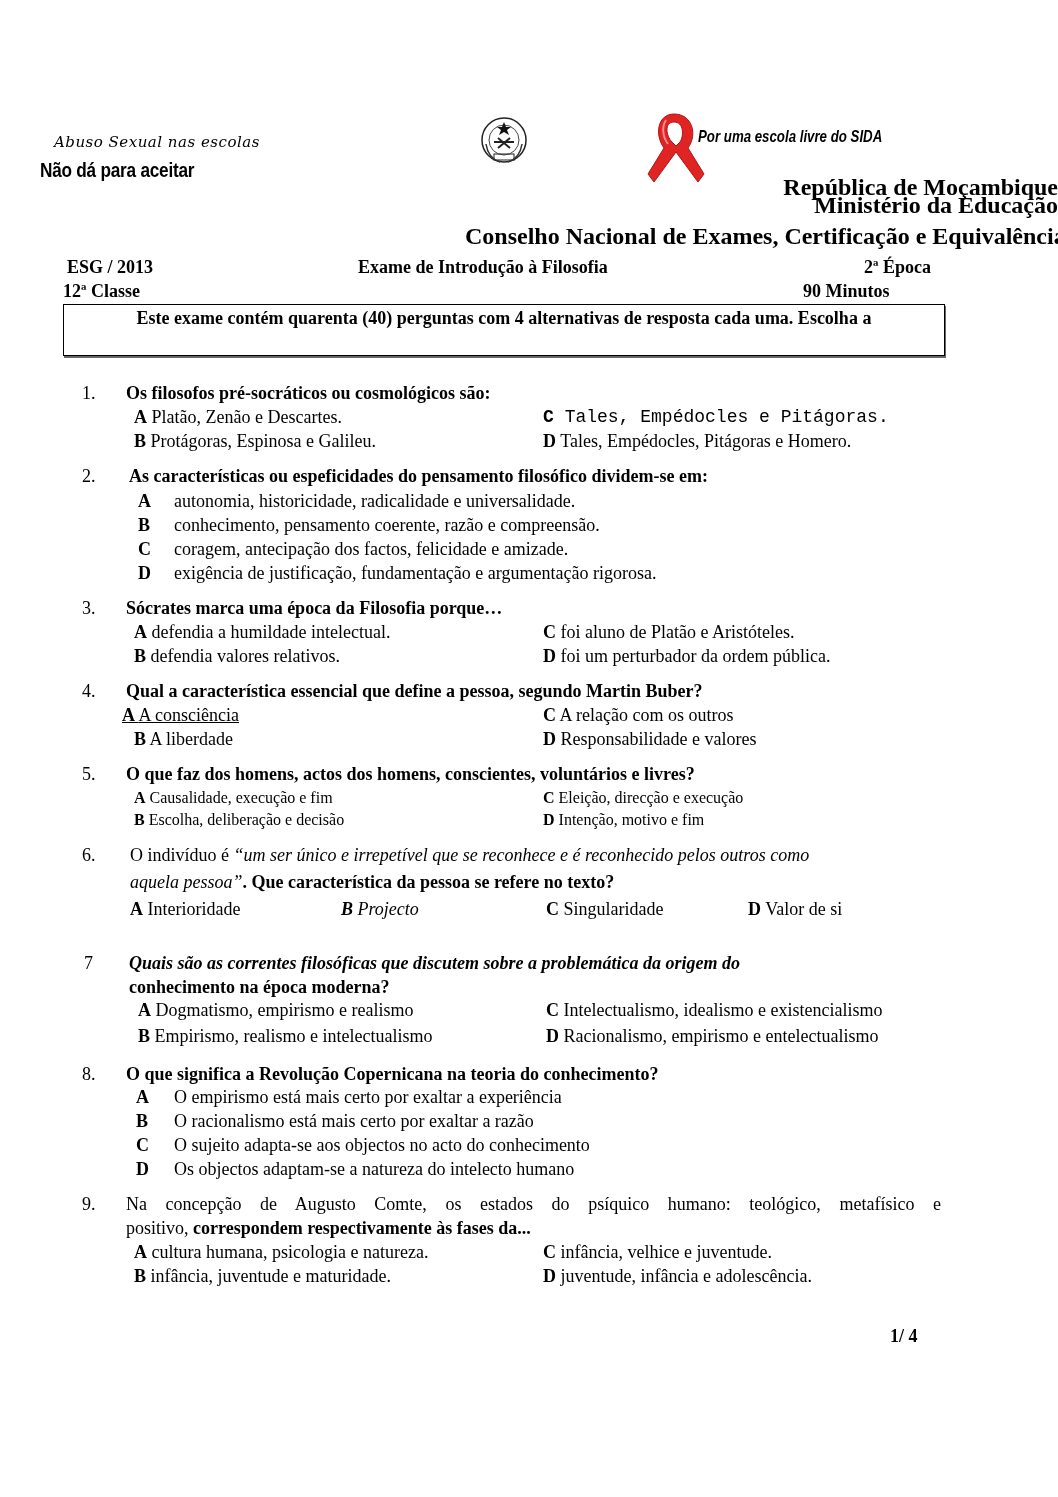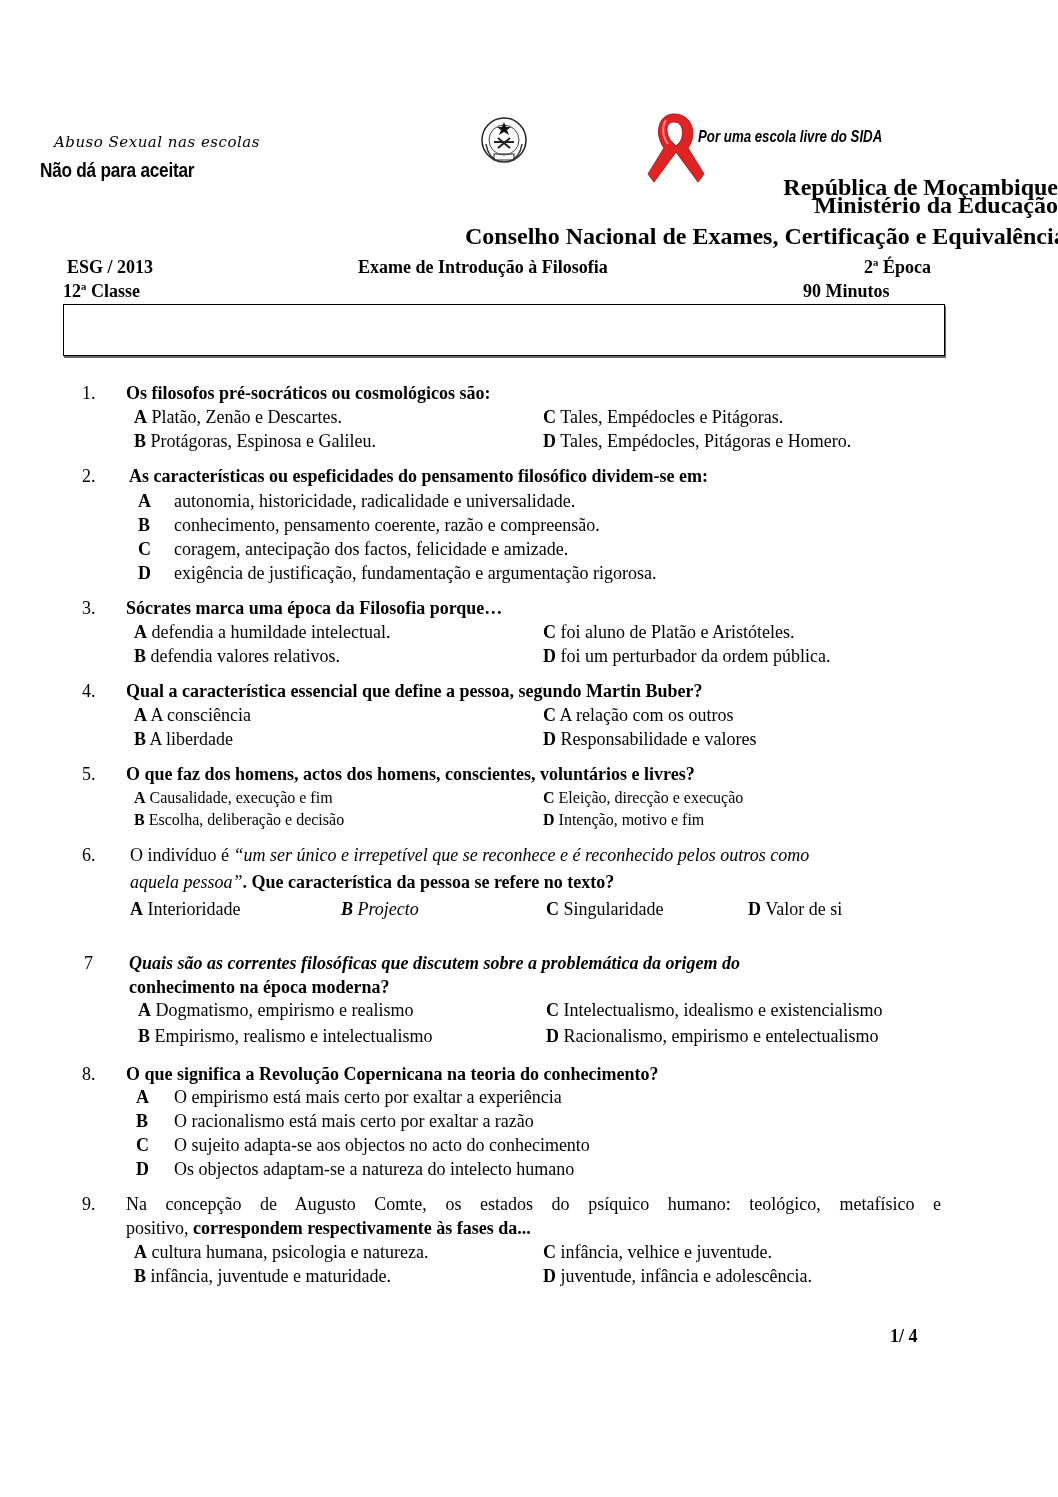--- a/index.html
+++ b/index.html
@@ -72,28 +72,29 @@
 <div class="abs hdr-line" style="top:192px;">Ministério da Educação</div>
 <div class="abs hdr-line" style="top:223px;margin-left:17px;">Conselho Nacional de Exames, Certificação e Equivalências</div>
 
 <div class="abs meta" style="left:67px; top:257px;">ESG / 2013</div>
 <div class="abs meta" style="left:358px; top:257px;">Exame de Introdução à Filosofia</div>
 <div class="abs meta" style="left:864px; top:257px;">2ª Época</div>
 <div class="abs meta" style="left:63px; top:281px;">12ª Classe</div>
 <div class="abs meta" style="left:759px; top:281px;margin-left:44px;">90 Minutos</div>
 
 <div class="abs instr-box">
+  <div>Este exame contém quarenta (40) perguntas com 4 alternativas de resposta cada uma. Escolha a</div>
 </div>
 
 <div>
   <div class="abs q-num" style="left:82px; top:383px;">1.</div>
   <div class="abs q-text" style="left:126px; top:383px;">Os filosofos pré-socráticos ou cosmológicos são:</div>
   <div class="abs opt" style="left:134px; top:407px;text-align:center;"><b>A</b> <span>Platão, Zenão e Descartes.</span></div>
   <div class="abs opt" style="left:134px; top:431px;"><b>B</b> <span>Protágoras, Espinosa e Galileu.</span></div>
-  <div class="abs opt" style="left:543px; top:407px;"><b>C</b> <span>Tales, Empédocles e Pitágoras.</span></div>
+  <div class="abs opt" style="left:543px; top:407px;font-family:Liberation Mono, monospace;"><b>C</b> <span>Tales, Empédocles e Pitágoras.</span></div>
   <div class="abs opt" style="left:543px; top:431px;"><b>D</b> <span>Tales, Empédocles, Pitágoras e Homero.</span></div>
 </div>
 
 <div>
   <div class="abs q-num" style="left:82px; top:466px;">2.</div>
   <div class="abs q-text" style="left:129px; top:466px;">As características ou espeficidades do pensamento filosófico dividem-se em:</div>
   <div class="abs opt" style="left:138px; top:491px;"><b class="letter">A</b><span style="position:absolute; left:36px;">autonomia, historicidade, radicalidade e universalidade.</span></div>
   <div class="abs opt" style="left:138px; top:515px;"><b class="letter">B</b><span style="position:absolute; left:36px;">conhecimento, pensamento coerente, razão e compreensão.</span></div>
   <div class="abs opt" style="left:138px; top:539px;"><b class="letter">C</b><span style="position:absolute; left:36px;">coragem, antecipação dos factos, felicidade e amizade.</span></div>
   <div class="abs opt" style="left:138px; top:563px;"><b class="letter">D</b><span style="position:absolute; left:36px;">exigência de justificação, fundamentação e argumentação rigorosa.</span></div>
@@ -104,21 +105,21 @@
   <div class="abs q-text" style="left:126px; top:598px;">Sócrates marca uma época da Filosofia porque…</div>
   <div class="abs opt" style="left:134px; top:622px;"><b>A</b> <span>defendia a humildade intelectual.</span></div>
   <div class="abs opt" style="left:134px; top:646px;"><b>B</b> <span>defendia valores relativos.</span></div>
   <div class="abs opt" style="left:543px; top:622px;"><b>C</b> <span>foi aluno de Platão e Aristóteles.</span></div>
   <div class="abs opt" style="left:543px; top:646px;"><b>D</b> <span>foi um perturbador da ordem pública.</span></div>
 </div>
 
 <div>
   <div class="abs q-num" style="left:82px; top:681px;">4.</div>
   <div class="abs q-text" style="left:126px; top:681px;">Qual a característica essencial que define a pessoa, segundo Martin Buber?</div>
-  <div class="abs opt" style="left:134px; top:705px;"><b>A</b> <span>A consciência</span></div>
+  <div class="abs opt" style="left:122px; top:705px;text-decoration:underline;"><b>A</b> <span>A consciência</span></div>
   <div class="abs opt" style="left:134px; top:729px;"><b>B</b> <span>A liberdade</span></div>
   <div class="abs opt" style="left:543px; top:705px;"><b>C</b> <span>A relação com os outros</span></div>
   <div class="abs opt" style="left:543px; top:729px;"><b>D</b> <span>Responsabilidade e valores</span></div>
 </div>
 
 <div>
   <div class="abs q-num" style="left:82px; top:764px;">5.</div>
   <div class="abs q-text" style="left:126px; top:764px;">O que faz dos homens, actos dos homens, conscientes, voluntários e livres?</div>
   <div class="abs opt-sm" style="left:134px; top:789px;"><b>A</b> <span>Causalidade, execução e fim</span></div>
   <div class="abs opt-sm" style="left:134px; top:811px;"><b>B</b> <span>Escolha, deliberação e decisão</span></div>

